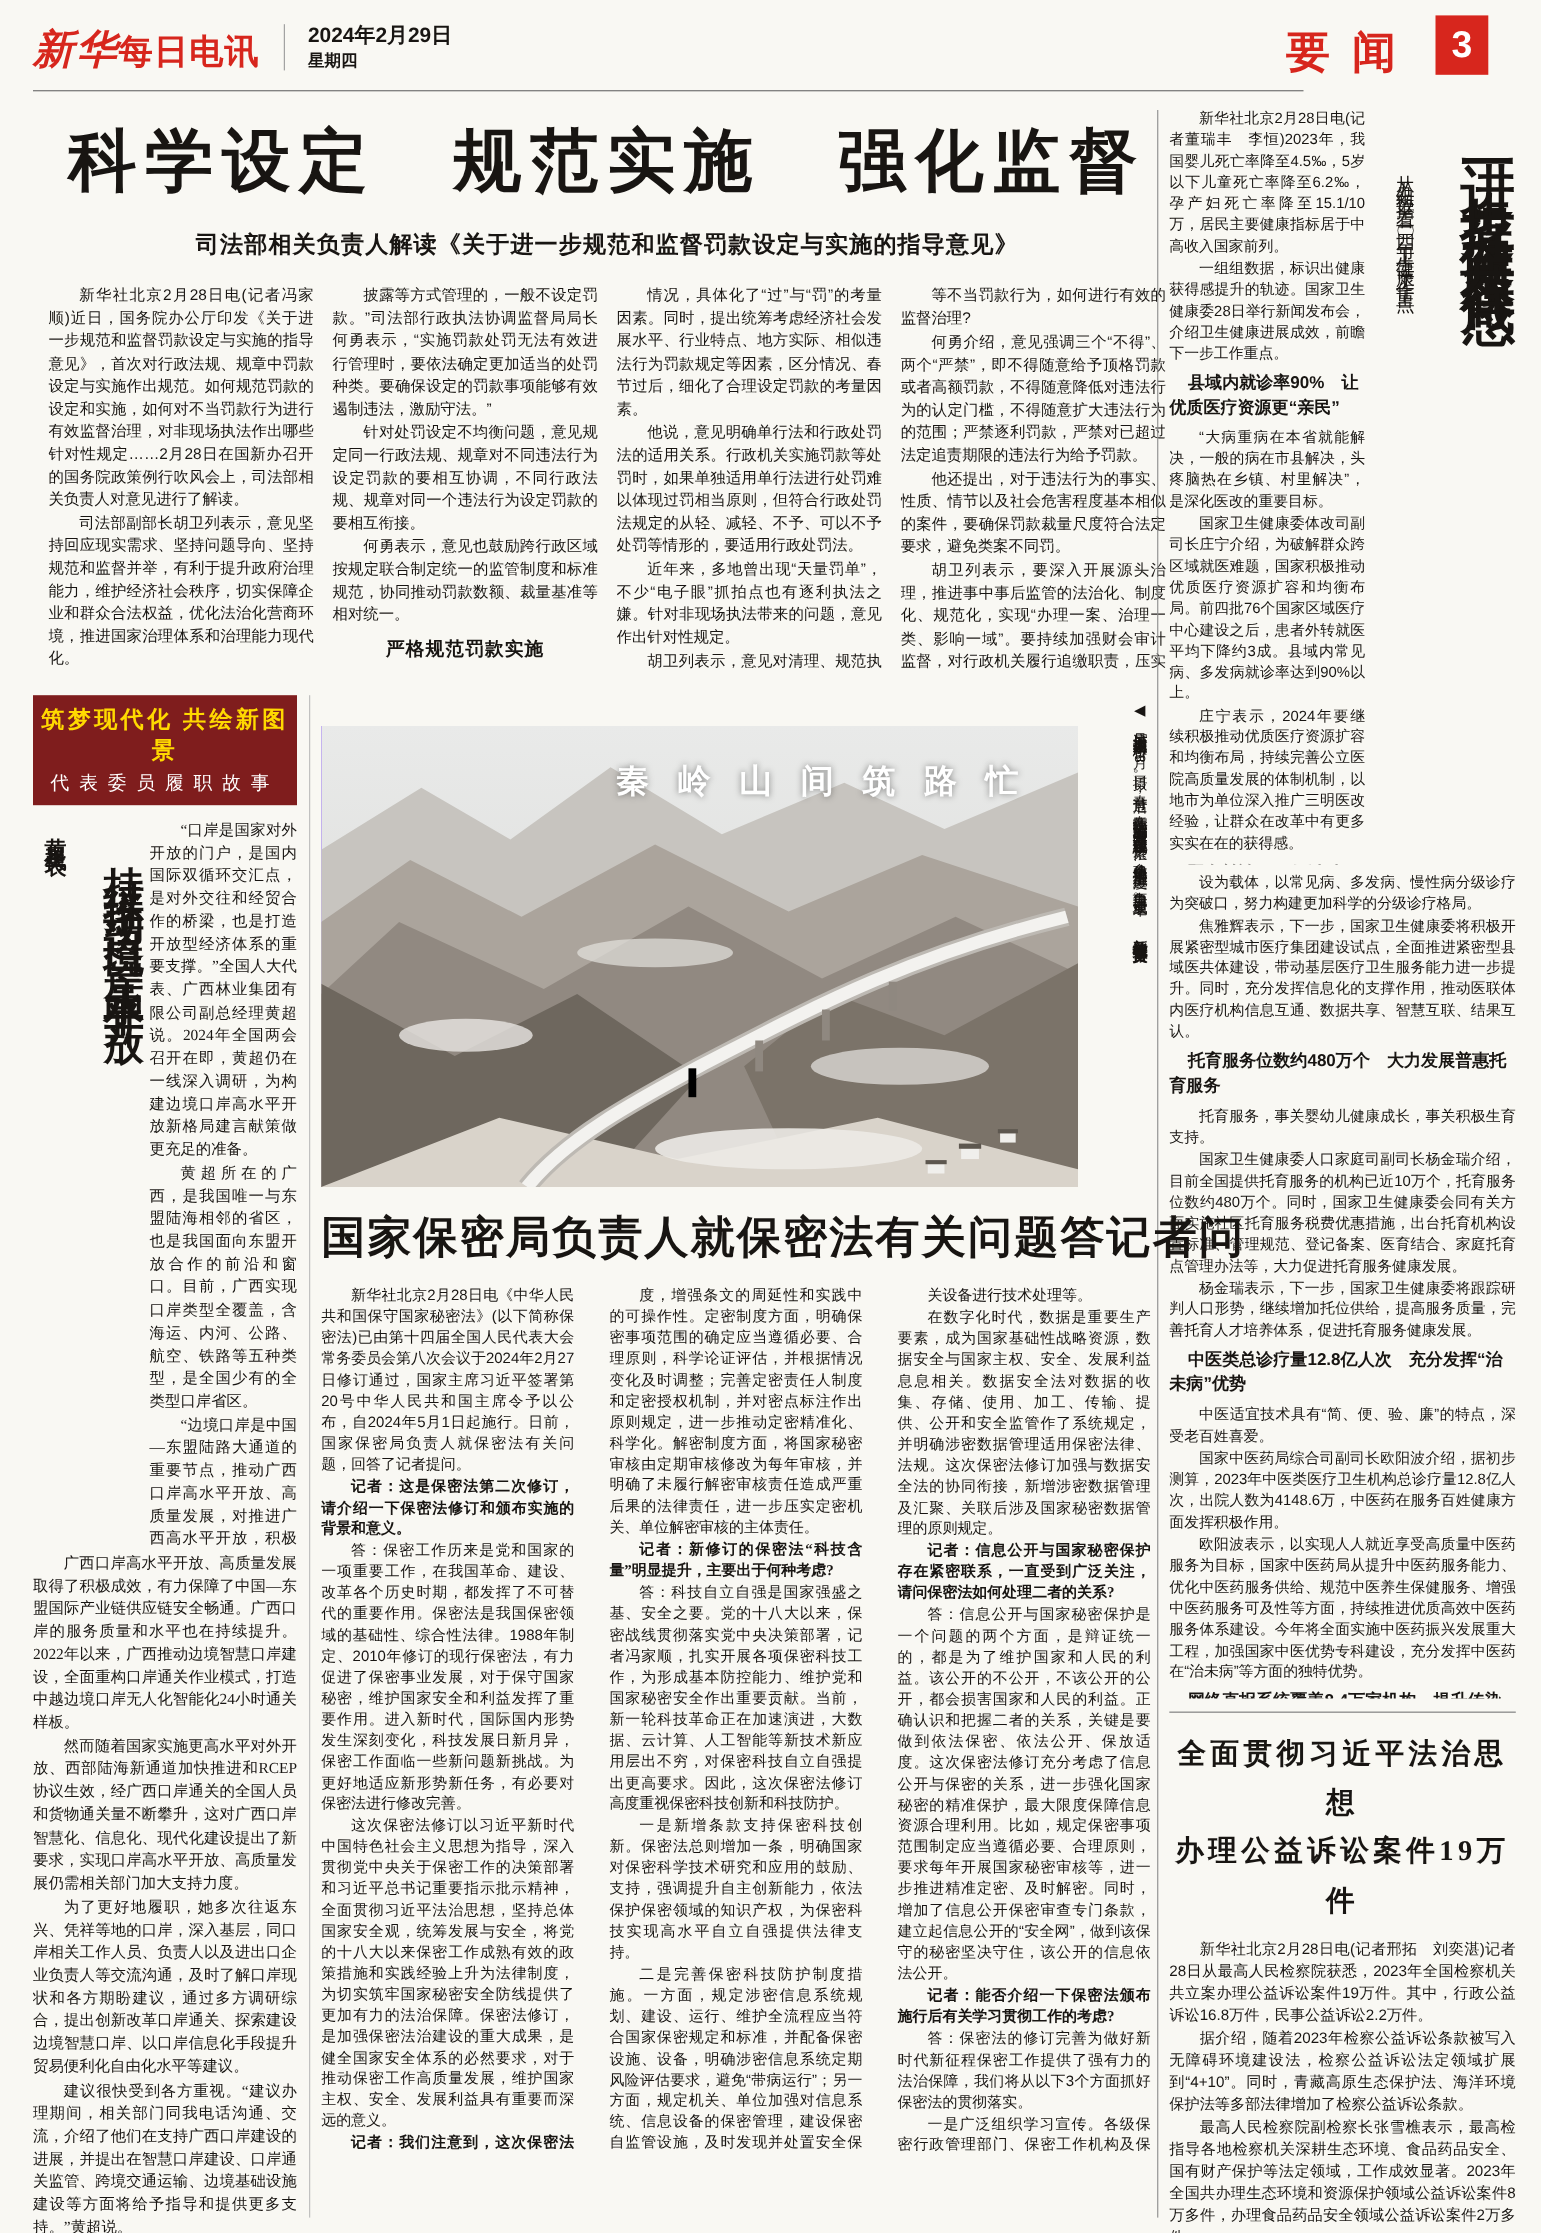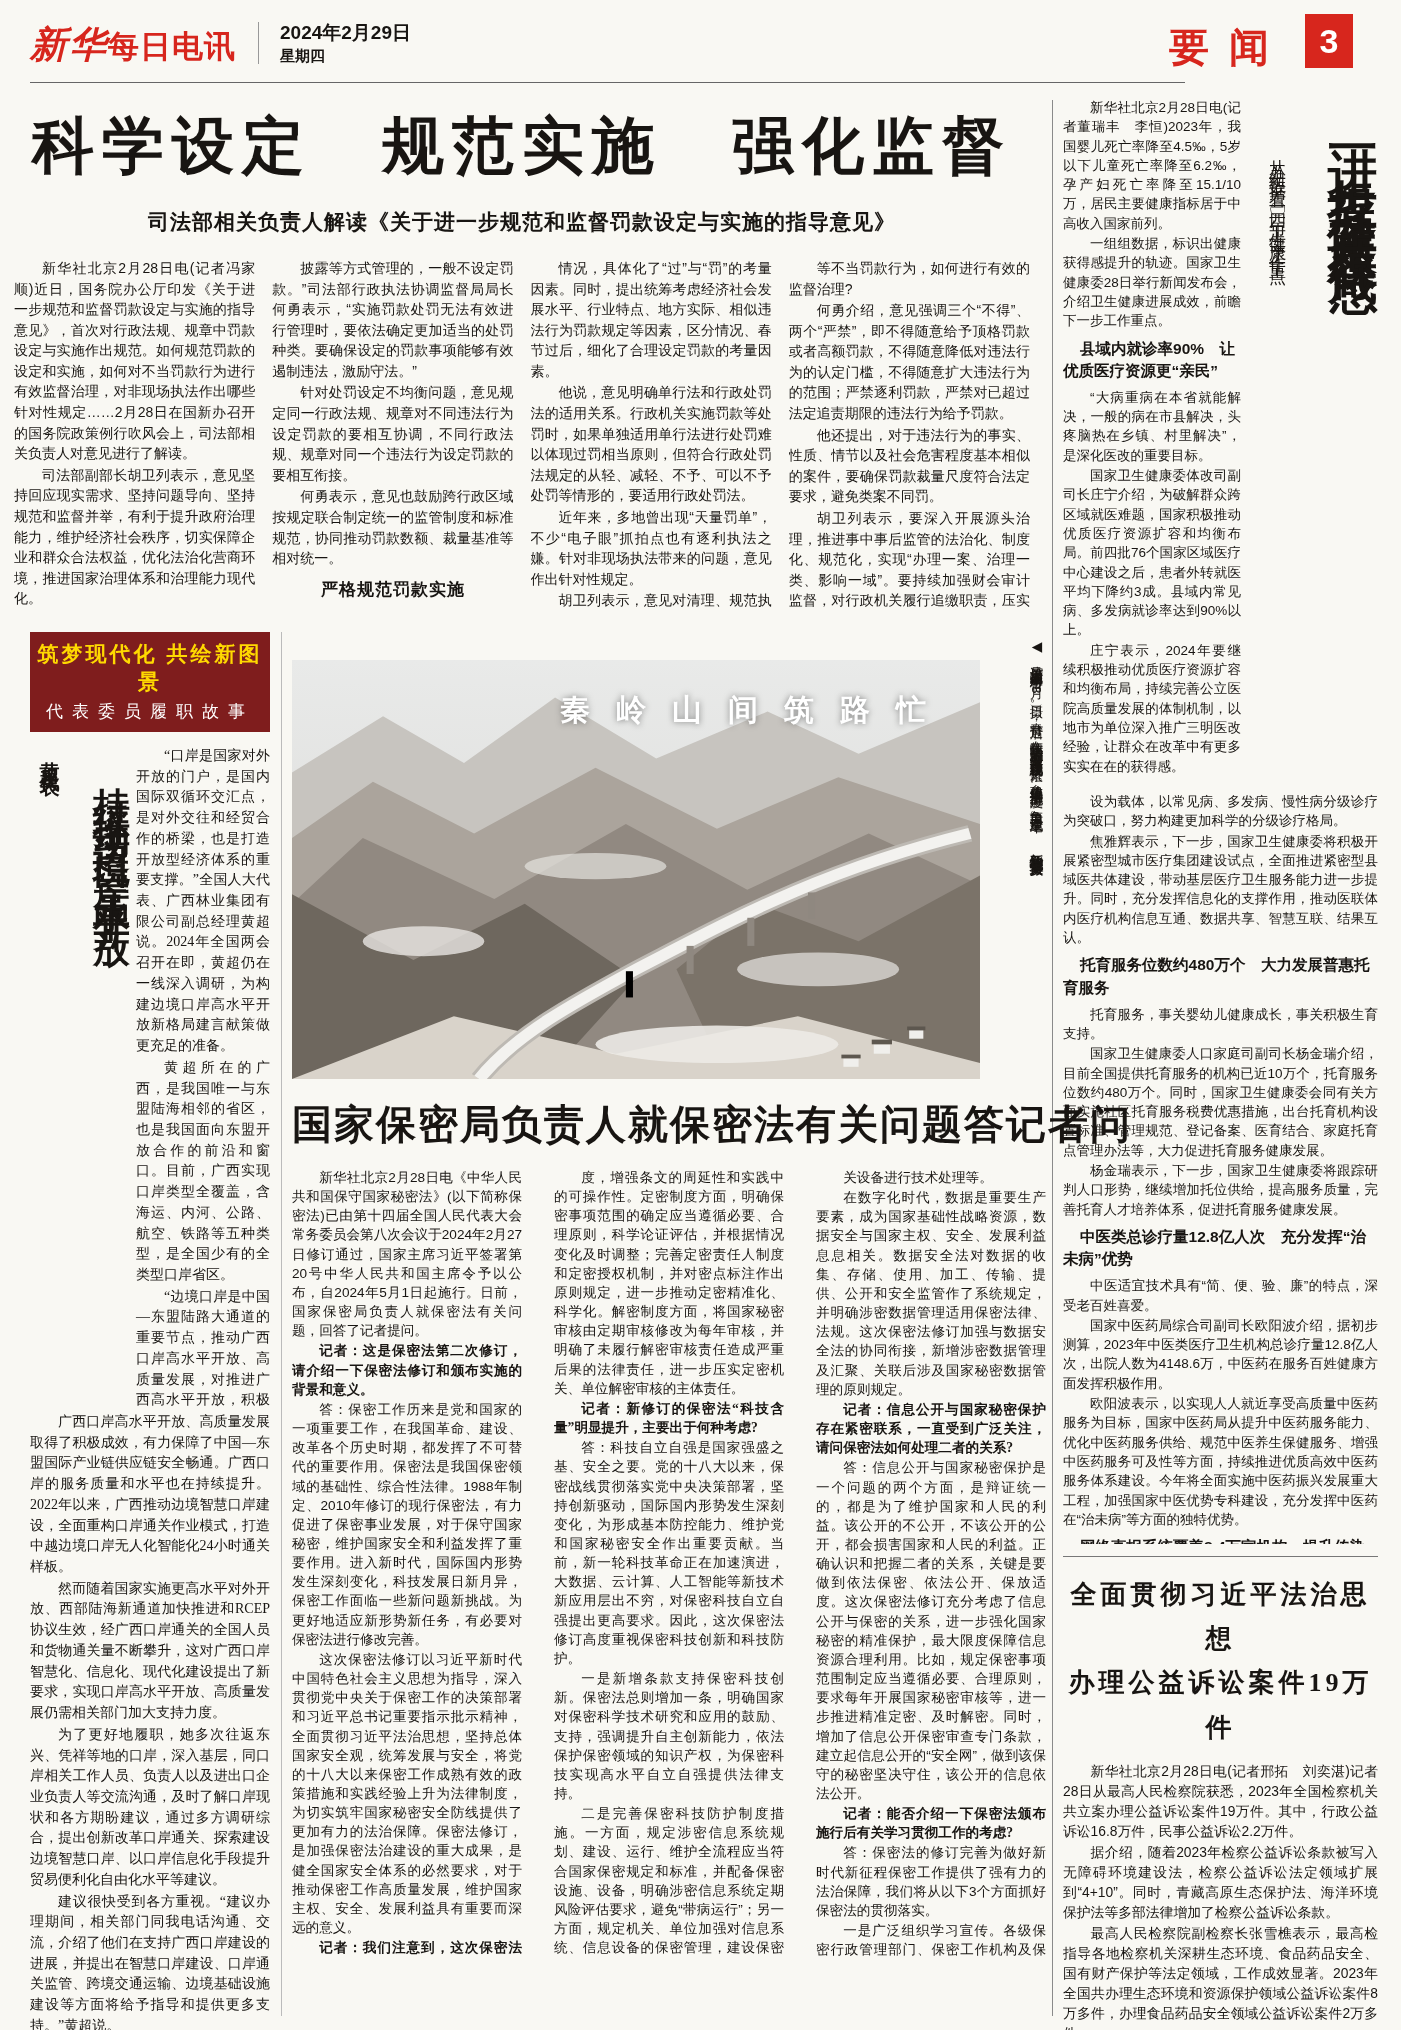--- a/index.html
+++ b/index.html
@@ -15,21 +15,21 @@
 #brand .script{font-family:"Liberation Serif",serif;font-style:italic;font-weight:900;font-size:37px;letter-spacing:2px;}
 #brand .rest{font-weight:900;font-size:31px;letter-spacing:1px;}
 #head-div{left:228px;top:8px;width:1px;height:42px;background:#999;}
 #date-block{left:250px;top:6px;line-height:1.35;}
 #date-line{font-size:19px;font-weight:bold;}
 #weekday{font-size:15px;font-weight:bold;}
 #section-label{right:86px;top:6px;color:#d7261d;font-size:40px;font-weight:900;letter-spacing:20px;font-family:"Liberation Serif",serif;}
 #page-box{right:22px;top:0;width:48px;height:54px;background:#d7261d;color:#fff;font-size:34px;font-weight:bold;display:flex;align-items:center;justify-content:center;}
 #head-rule{left:30px;top:82px;width:1155px;height:1px;background:#666;}
 
-#lead{left:14px;top:104px;width:1016px;height:505px;}
+#lead{left:44px;top:104px;width:1016px;height:505px;}
 #lead-headline{font-family:"Liberation Serif","DejaVu Serif",serif;font-size:62px;font-weight:900;text-align:center;letter-spacing:8px;white-space:nowrap;}
 #lead-subtitle{font-size:21px;font-weight:bold;text-align:center;margin-top:20px;letter-spacing:1px;}
 #lead-cols{display:flex;gap:17px;margin-top:22px;height:352px;overflow:hidden;}
 #lead-cols .col{flex:1;font-size:14px;line-height:1.47;overflow:hidden;}
 
 #v-rule-main{left:1052px;top:100px;width:1px;height:1916px;background:#8a8a8a;}
 #health{left:1063px;top:98px;width:315px;height:1452px;}
 #health-top{display:flex;height:688px;overflow:hidden;}
 #health-intro{width:178px;font-size:13.5px;line-height:1.43;overflow:hidden;}
 #health-kicker{writing-mode:vertical-rl;font-size:17px;letter-spacing:6px;width:44px;padding-top:48px;text-align:left;margin-left:4px;}
@@ -221,21 +221,21 @@
     <div class="col">
         <p class="para">新华社北京2月28日电《中华人民共和国保守国家秘密法》(以下简称保密法)已由第十四届全国人民代表大会常务委员会第八次会议于2024年2月27日修订通过，国家主席习近平签署第20号中华人民共和国主席令予以公布，自2024年5月1日起施行。日前，国家保密局负责人就保密法有关问题，回答了记者提问。</p>
         <p class="para q">记者：这是保密法第二次修订，请介绍一下保密法修订和颁布实施的背景和意义。</p>
         <p class="para">答：保密工作历来是党和国家的一项重要工作，在我国革命、建设、改革各个历史时期，都发挥了不可替代的重要作用。保密法是我国保密领域的基础性、综合性法律。1988年制定、2010年修订的现行保密法，有力促进了保密事业发展，对于保守国家秘密，维护国家安全和利益发挥了重要作用。进入新时代，国际国内形势发生深刻变化，科技发展日新月异，保密工作面临一些新问题新挑战。为更好地适应新形势新任务，有必要对保密法进行修改完善。</p>
         <p class="para">这次保密法修订以习近平新时代中国特色社会主义思想为指导，深入贯彻党中央关于保密工作的决策部署和习近平总书记重要指示批示精神，全面贯彻习近平法治思想，坚持总体国家安全观，统筹发展与安全，将党的十八大以来保密工作成熟有效的政策措施和实践经验上升为法律制度，为切实筑牢国家秘密安全防线提供了更加有力的法治保障。保密法修订，是加强保密法治建设的重大成果，是健全国家安全体系的必然要求，对于推动保密工作高质量发展，维护国家主权、安全、发展利益具有重要而深远的意义。</p>
         <p class="para q">记者：我们注意到，这次保密法修订从法律制度上明确了进一步加强党对保密工作的领导，具体体现在哪些方面?</p>
       </div>
     <div class="col">
         <p class="para">度，增强条文的周延性和实践中的可操作性。定密制度方面，明确保密事项范围的确定应当遵循必要、合理原则，科学论证评估，并根据情况变化及时调整；完善定密责任人制度和定密授权机制，并对密点标注作出原则规定，进一步推动定密精准化、科学化。解密制度方面，将国家秘密审核由定期审核修改为每年审核，并明确了未履行解密审核责任造成严重后果的法律责任，进一步压实定密机关、单位解密审核的主体责任。</p>
         <p class="para q">记者：新修订的保密法“科技含量”明显提升，主要出于何种考虑?</p>
-        <p class="para">答：科技自立自强是国家强盛之基、安全之要。党的十八大以来，保密战线贯彻落实党中央决策部署，坚持创新驱动，国际国内形势发生深刻变化，为形成基本防控能力、维护党和国家秘密安全作出重要贡献。当前，新一轮科技革命正在加速演进，大数据、云计算、人工智能等新技术新应用层出不穷，对保密科技自立自强提出更高要求。因此，这次保密法修订高度重视保密科技创新和科技防护。</p>
+        <p class="para">答：科技自立自强是国家强盛之基、安全之要。党的十八大以来，保密战线贯彻落实党中央决策部署，记者冯家顺，扎实开展各项保密科技工作，为形成基本防控能力、维护党和国家秘密安全作出重要贡献。当前，新一轮科技革命正在加速演进，大数据、云计算、人工智能等新技术新应用层出不穷，对保密科技自立自强提出更高要求。因此，这次保密法修订高度重视保密科技创新和科技防护。</p>
         <p class="para">一是新增条款支持保密科技创新。保密法总则增加一条，明确国家对保密科学技术研究和应用的鼓励、支持，强调提升自主创新能力，依法保护保密领域的知识产权，为保密科技实现高水平自立自强提供法律支持。</p>
         <p class="para">二是完善保密科技防护制度措施。一方面，规定涉密信息系统规划、建设、运行、维护全流程应当符合国家保密规定和标准，并配备保密设施、设备，明确涉密信息系统定期风险评估要求，避免“带病运行”；另一方面，规定机关、单位加强对信息系统、信息设备的保密管理，建设保密自监管设施，及时发现并处置安全保密风险隐患。</p>
         <p class="para">三是规范用于保护国家秘密的安全保密产品和保密技术装备管理。安全保密产品是保密技术防护的基石，保密技术装备是开展保密检查、技术监管等工作的必要手段，二者是保密工作不可或缺的重要技术支撑。保密法明确，用于保护国家秘密的安全保密产品和保密技术装备应当符合国家保密规定和标准，并建立抽检、复检制度。</p>
       </div>
     <div class="col">
         <p class="para">关设备进行技术处理等。</p>
         <p class="para">在数字化时代，数据是重要生产要素，成为国家基础性战略资源，数据安全与国家主权、安全、发展利益息息相关。数据安全法对数据的收集、存储、使用、加工、传输、提供、公开和安全监管作了系统规定，并明确涉密数据管理适用保密法律、法规。这次保密法修订加强与数据安全法的协同衔接，新增涉密数据管理及汇聚、关联后涉及国家秘密数据管理的原则规定。</p>
         <p class="para q">记者：信息公开与国家秘密保护存在紧密联系，一直受到广泛关注，请问保密法如何处理二者的关系?</p>
         <p class="para">答：信息公开与国家秘密保护是一个问题的两个方面，是辩证统一的，都是为了维护国家和人民的利益。该公开的不公开，不该公开的公开，都会损害国家和人民的利益。正确认识和把握二者的关系，关键是要做到依法保密、依法公开、保放适度。这次保密法修订充分考虑了信息公开与保密的关系，进一步强化国家秘密的精准保护，最大限度保障信息资源合理利用。比如，规定保密事项范围制定应当遵循必要、合理原则，要求每年开展国家秘密审核等，进一步推进精准定密、及时解密。同时，增加了信息公开保密审查专门条款，建立起信息公开的“安全网”，做到该保守的秘密坚决守住，该公开的信息依法公开。</p>
         <p class="para q">记者：能否介绍一下保密法颁布施行后有关学习贯彻工作的考虑?</p>

